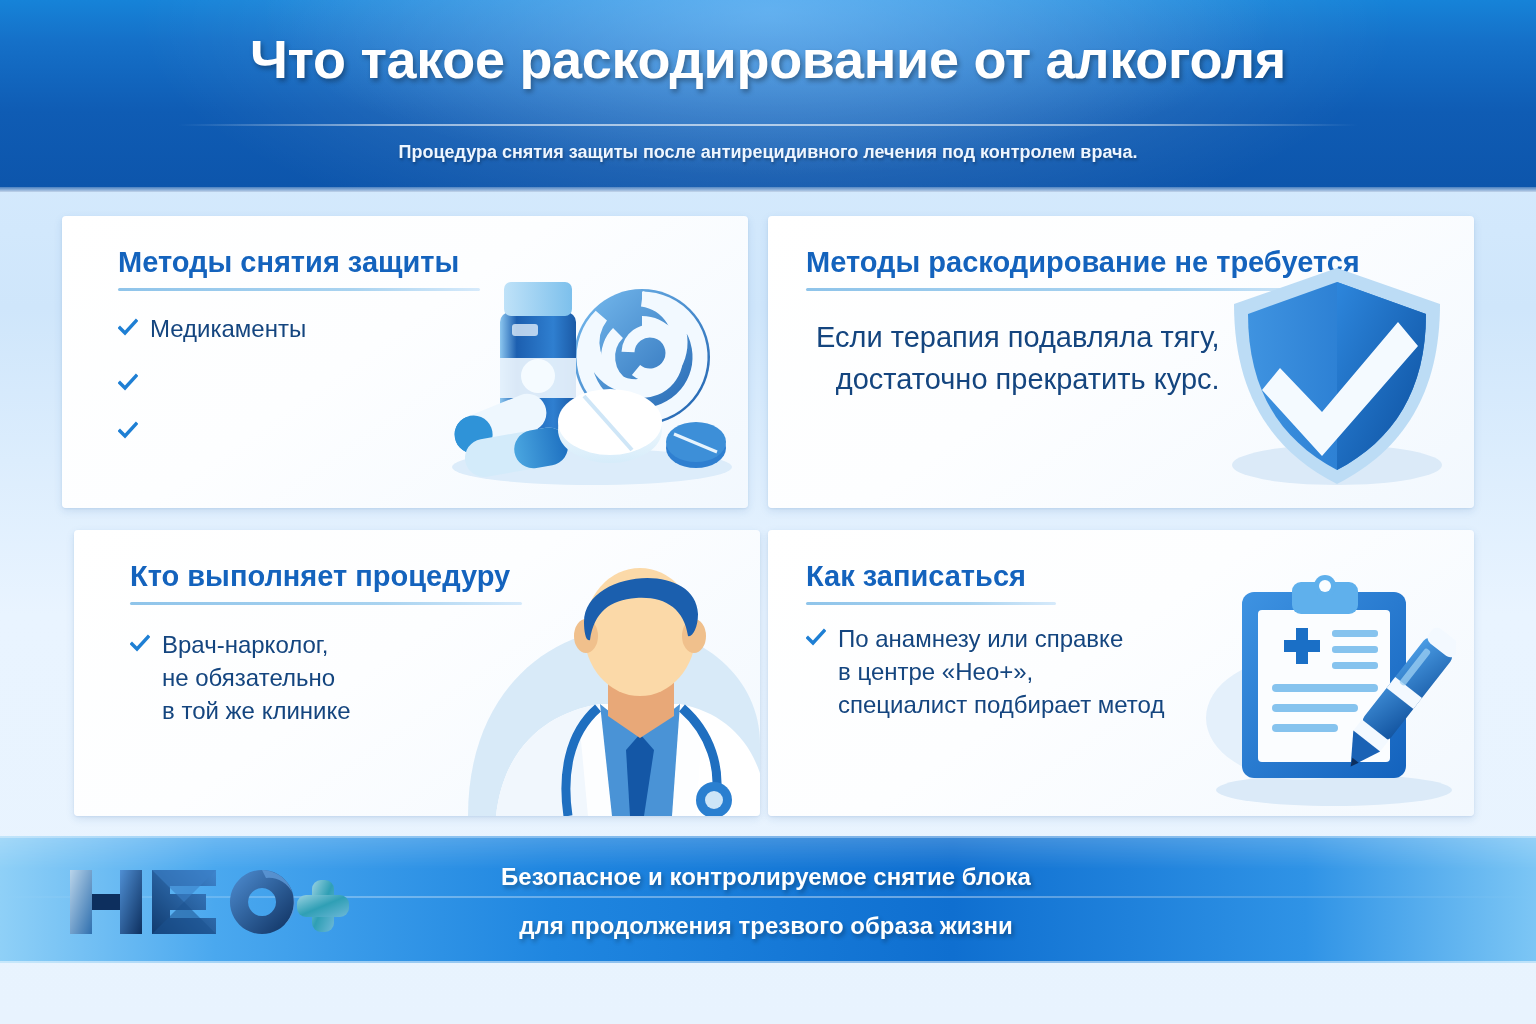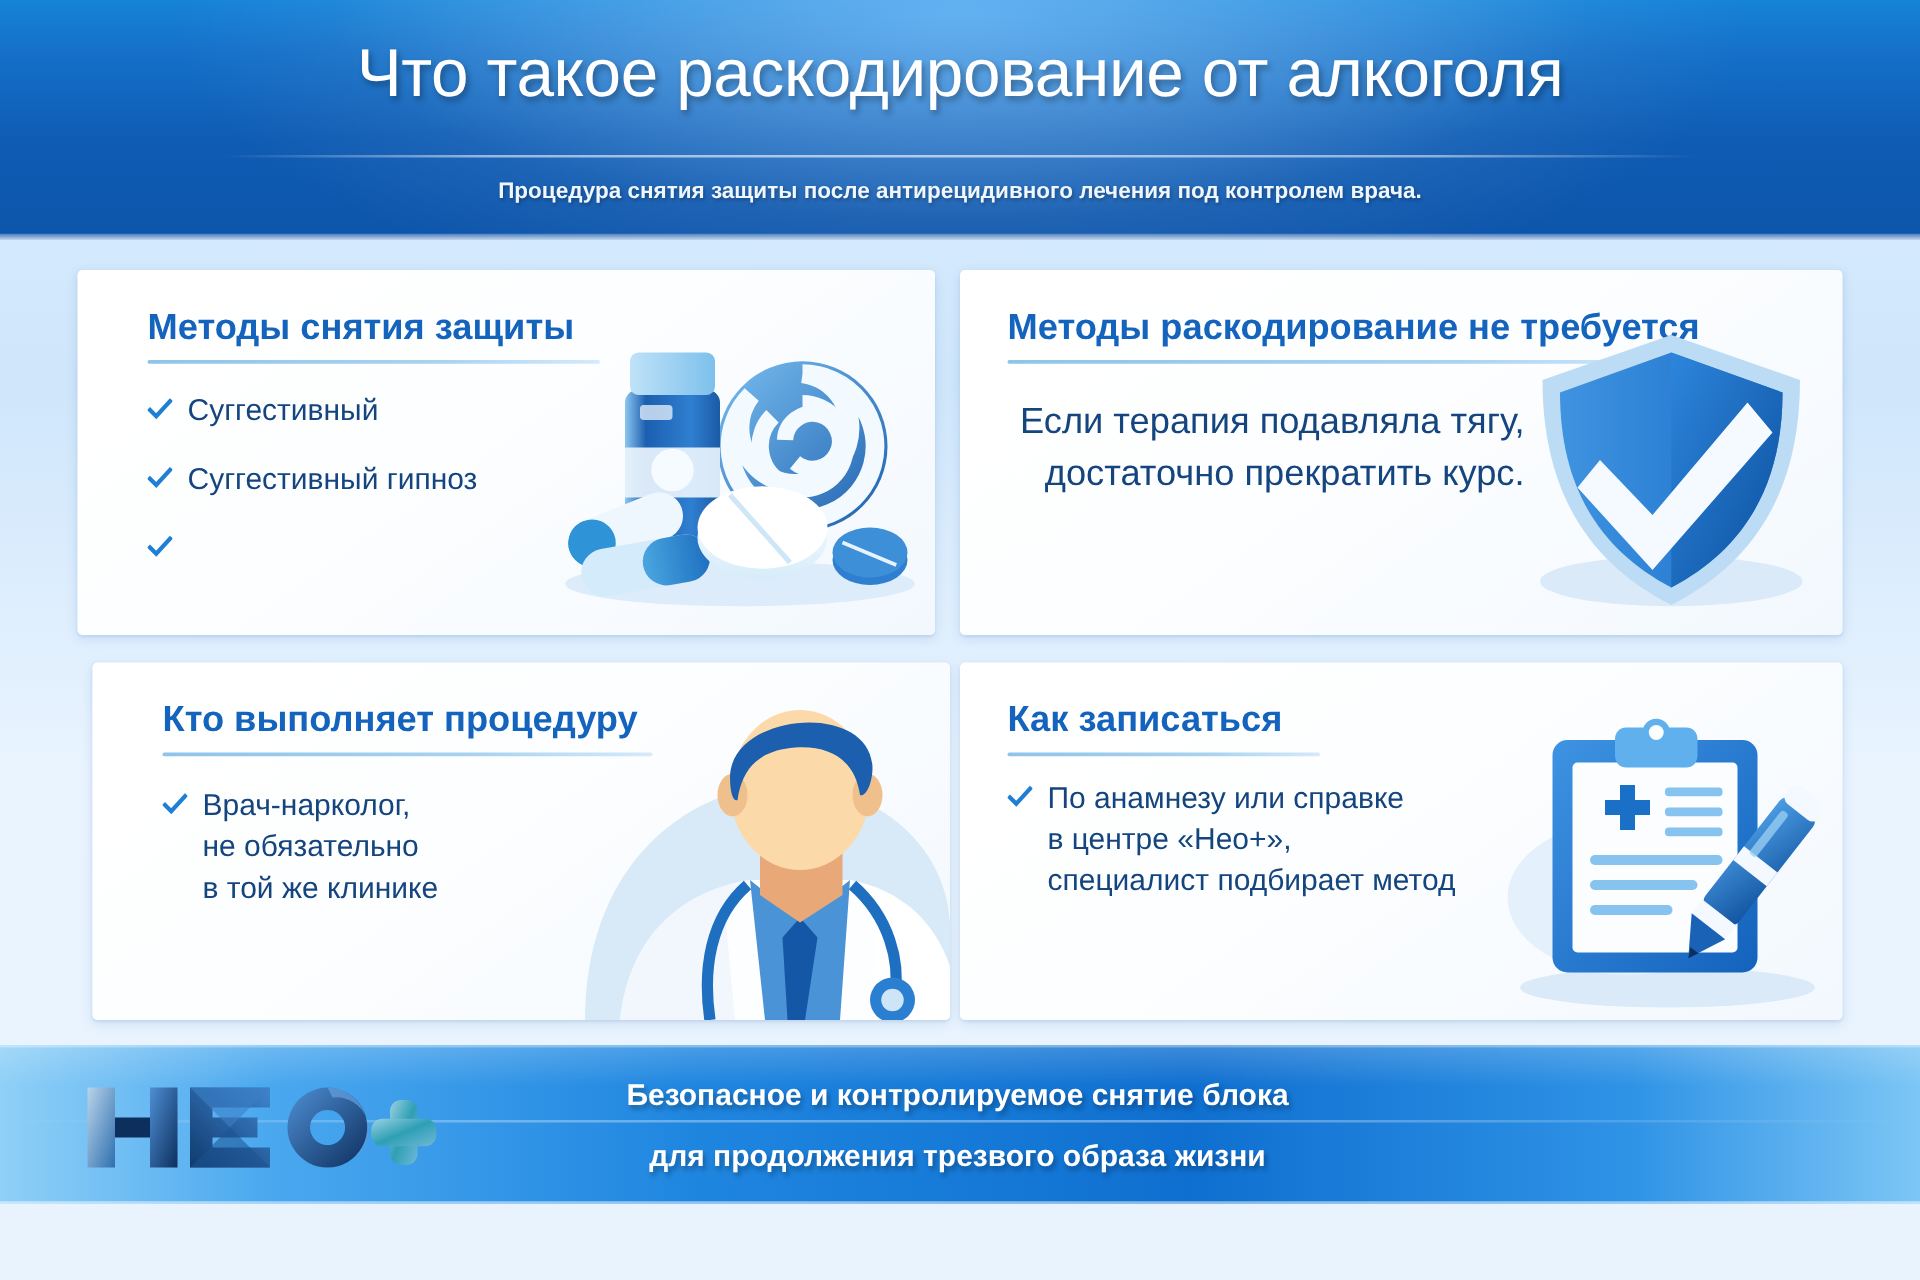--- a/index.html
+++ b/index.html
@@ -31,21 +31,21 @@
   .hdr-glow{
     position:absolute; left:50%; top:-170px; transform:translateX(-50%);
     width:1100px; height:360px; border-radius:50%;
     background: radial-gradient(ellipse at center, rgba(120,195,255,.55) 0%, rgba(120,195,255,0) 65%);
     pointer-events:none;
   }
   .title {
     position:absolute; left:0; top:28px; width:100%;
     text-align:center;
     color:#ffffff;
-    font-size:54px; font-weight:normal; letter-spacing:-0.3px;
+    font-size:54px; font-weight:bold; letter-spacing:-0.3px;
     text-shadow: 2px 3px 5px rgba(0,0,0,.33);
     white-space:nowrap;
   }
   .hdr-divider{
     position:absolute; left:178px; top:124px; width:1180px; height:2px;
     background: linear-gradient(90deg, rgba(255,255,255,0) 0%, rgba(255,255,255,.55) 18%, rgba(255,255,255,.62) 50%, rgba(255,255,255,.5) 82%, rgba(255,255,255,0) 100%);
   }
   .subtitle{
     position:absolute; left:0; top:142px; width:100%;
     text-align:center; color:#eef6ff;
@@ -147,29 +147,28 @@
     <div class="card tl">
       <div class="card-h">Методы снятия защиты</div>
       <div class="card-rule"></div>
       <div class="bullets">
         <div class="bullet">
           <span class="chk">
             <svg width="20" height="20" viewBox="0 0 20 20">
                 <path d="M2 10 L7 15 L18 3" stroke="#1e7fd4" stroke-width="3.4" fill="none" stroke-linecap="square"></path>
               </svg>
           </span>
-          <span class="btxt">Суггестивный</span>
+          <span class="btxt">Медикаменты</span>
         </div>
         <div class="bullet">
           <span class="chk">
             <svg width="20" height="20" viewBox="0 0 20 20">
                 <path d="M2 10 L7 15 L18 3" stroke="#1e7fd4" stroke-width="3.4" fill="none" stroke-linecap="square"></path>
               </svg>
           </span>
-          <span class="btxt">Суггестивный гипноз</span>
         </div>
         <div class="bullet">
           <span class="chk">
             <svg width="20" height="20" viewBox="0 0 20 20">
                 <path d="M2 10 L7 15 L18 3" stroke="#1e7fd4" stroke-width="3.4" fill="none" stroke-linecap="square"></path>
               </svg>
           </span>
         </div>
       </div>
 

